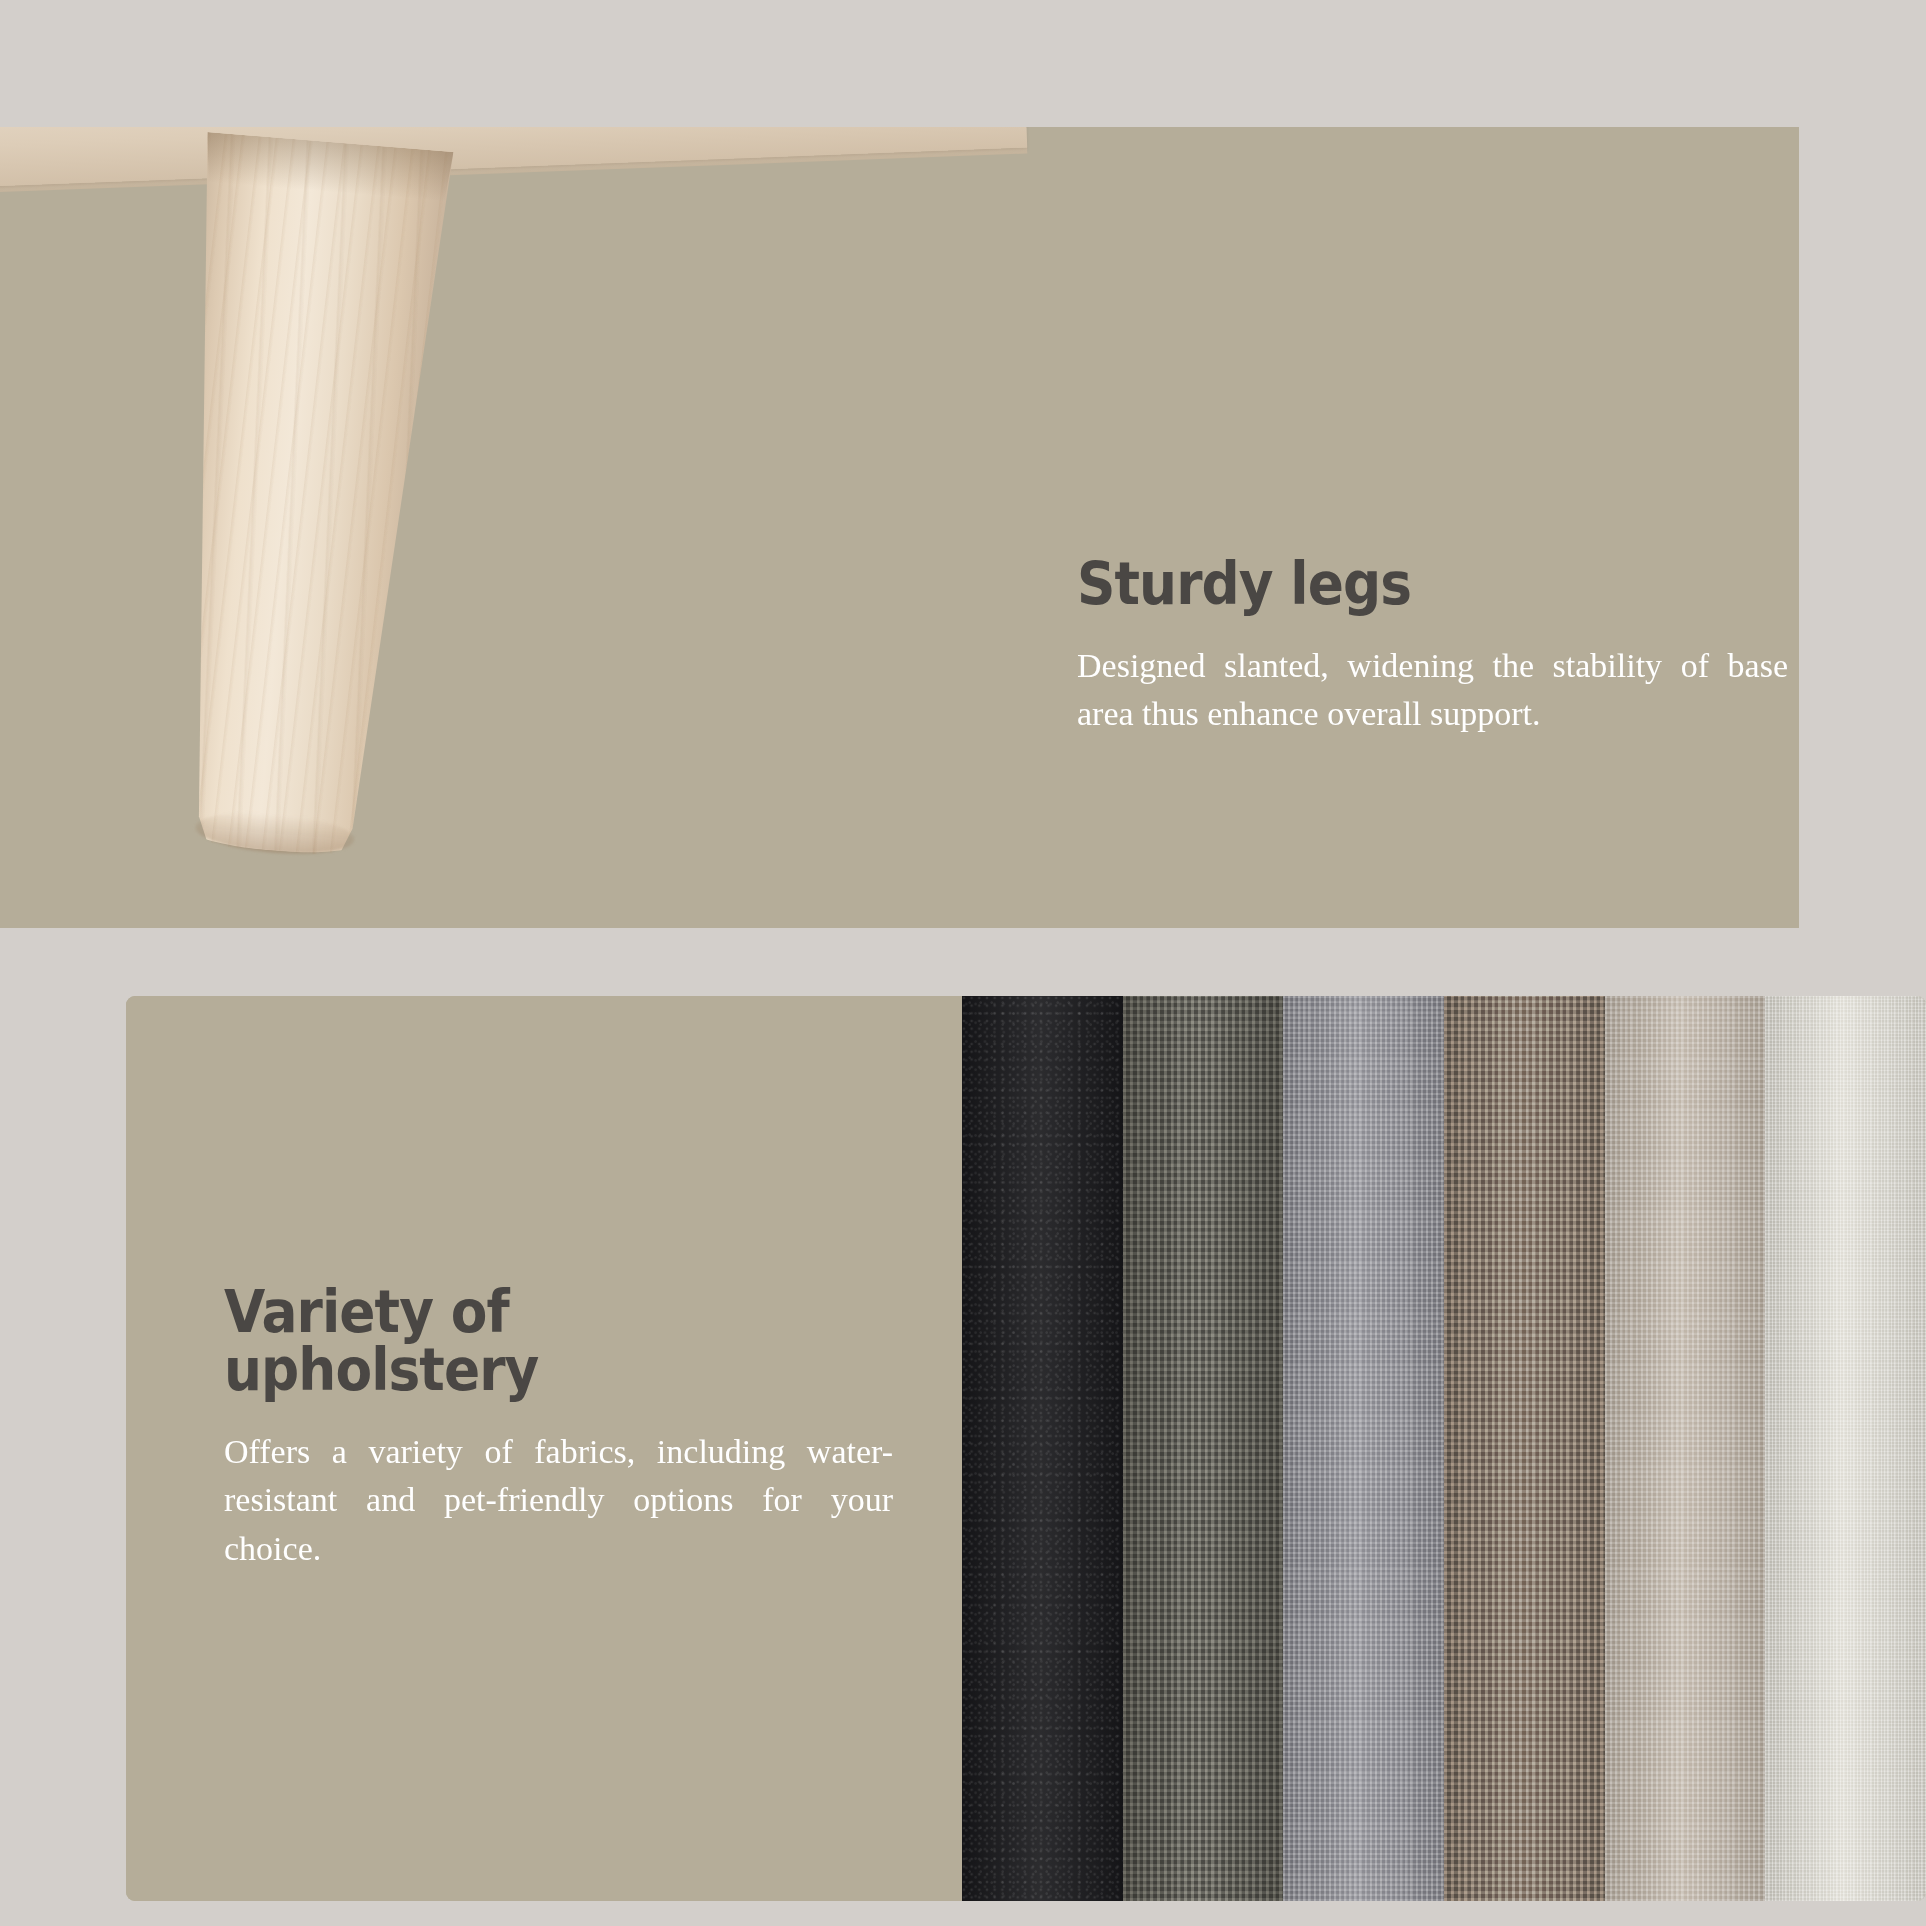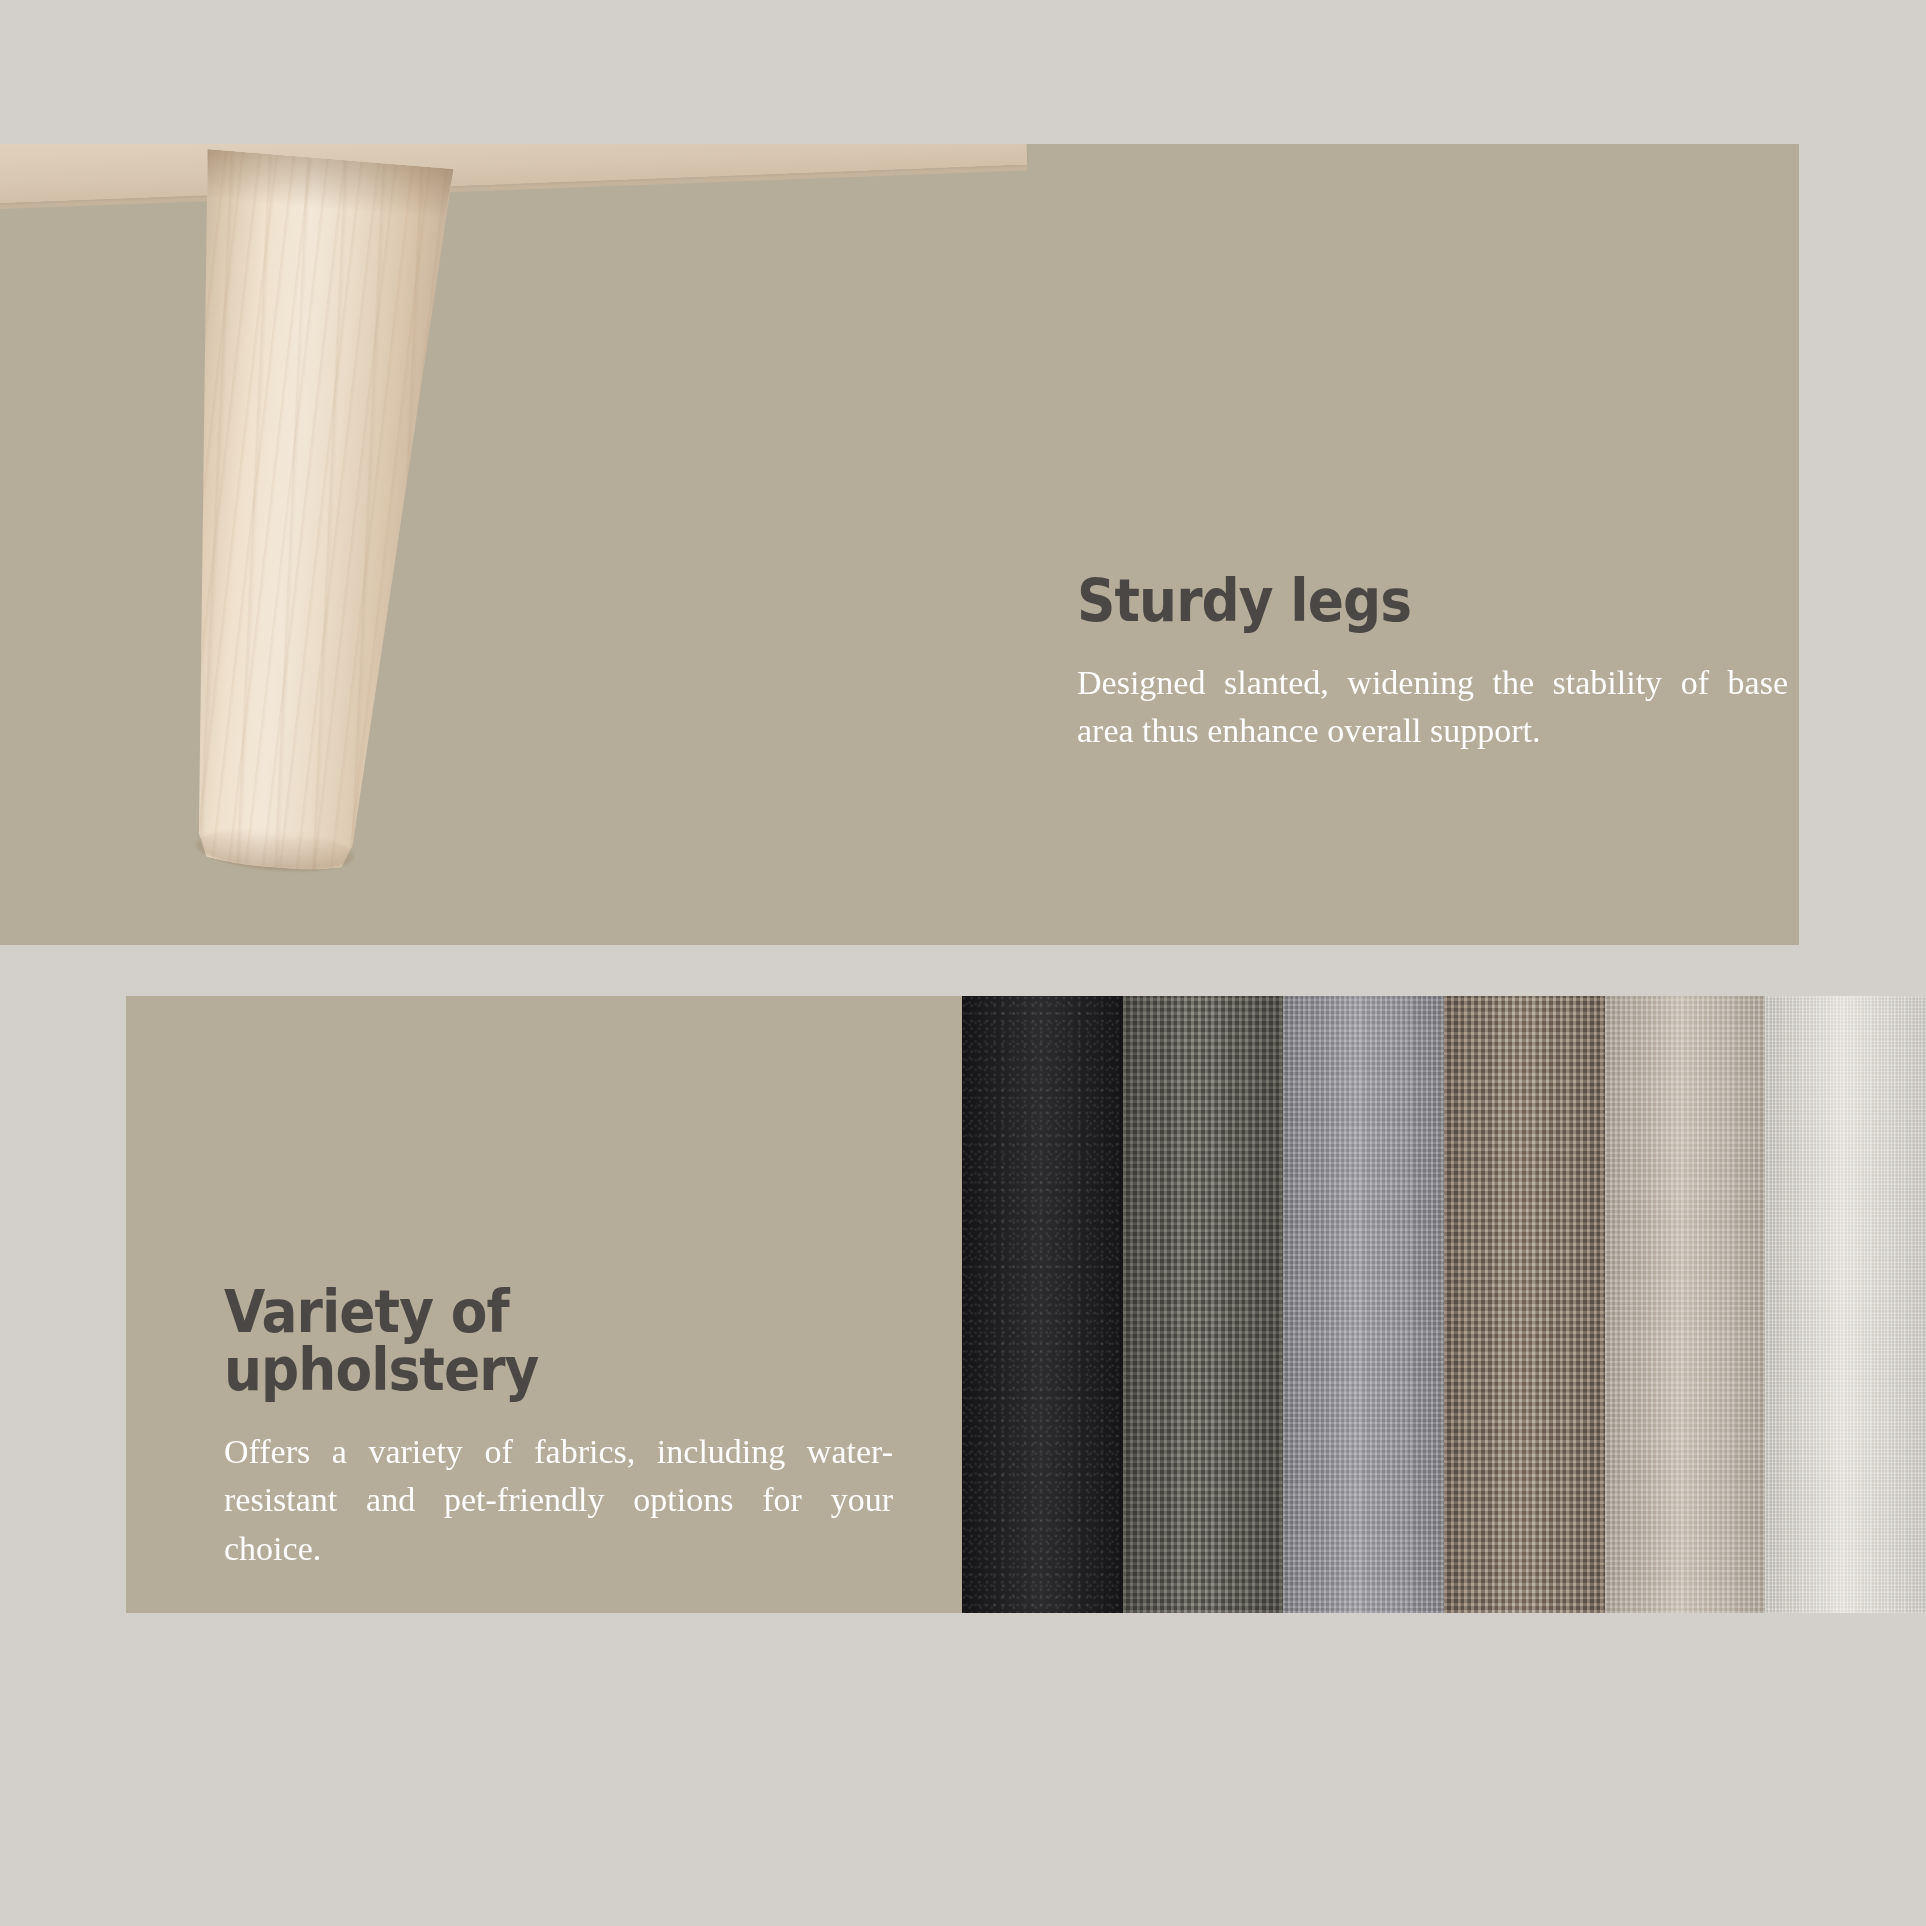--- a/index.html
+++ b/index.html
@@ -145,24 +145,25 @@
     top: 428px;
     width: 711px;
   }
 
   
   .panel-upholstery {
     position: absolute;
     left: 126px;
     top: 996px;
     width: 1800px;
-    height: 617px;
+    height: 905px;
     background: #b5ad99;
     overflow: hidden;
     display: flex;
+    border-radius: 9px;
   }
   .uph-left {
     position: relative;
     width: 836px;
     flex: 0 0 836px;
     background: #b5ad99;
   }
   .uph-text {
     position: absolute;
     left: 98px;
@@ -250,21 +251,21 @@
     line-height: 1.42;
     color: #ffffff;
     text-align: justify;
   }
 </style>
 </head>
 <body>
 
 <div id="stage" style="background: rgb(211, 207, 203);">
 
-  <section class="panel-legs" style="background-color: rgb(181, 173, 153); margin-top: 17px;">
+  <section class="panel-legs" style="background-color: rgb(181, 173, 153);">
 
     <div class="tabletop-edge"></div>
     <div class="tabletop"></div>
 
     <div class="leg">
       <div class="leg-body"></div>
       <div class="leg-grain"></div>
       <div class="leg-joint"></div>
       <div class="leg-foot"></div>
     </div>

